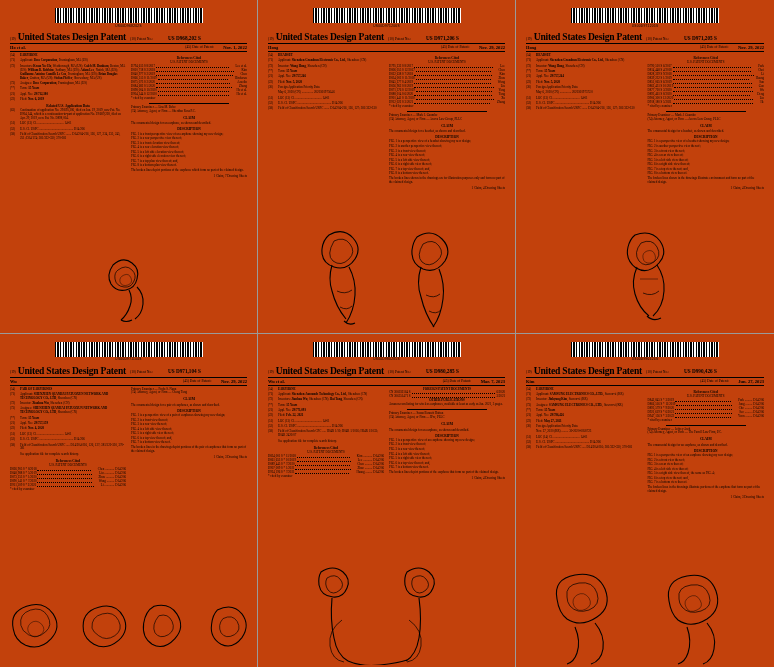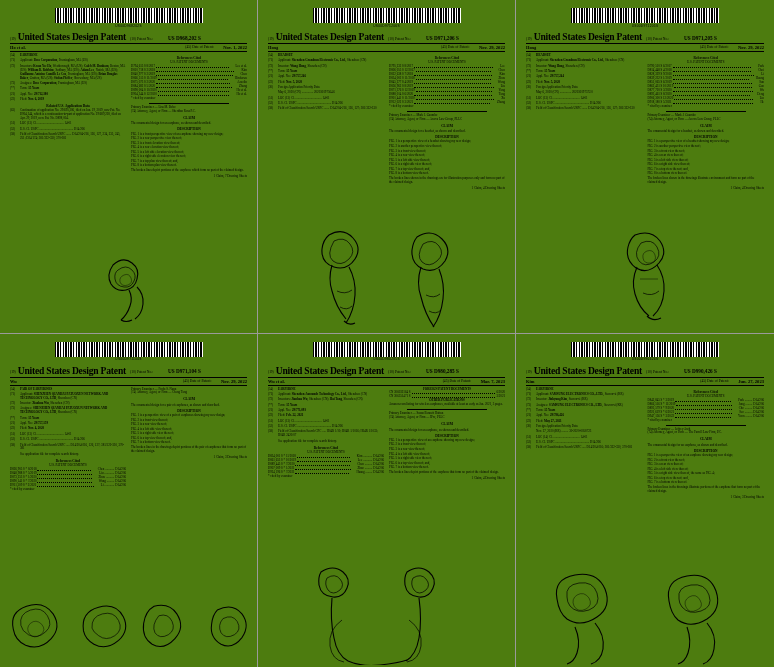--- a/index.html
+++ b/index.html
@@ -21,21 +21,21 @@
     grid-template-columns: 1fr 1fr 1fr;
     grid-template-rows: 1fr 1fr;
   }
   .page {
     position: relative;
     border-right: 1px solid #9a9a9a;
     border-bottom: 1px solid #9a9a9a;
     box-sizing: border-box;
     padding: 8px 10px 4px 10px;
     overflow: hidden;
-    background: #4d7c0f;
+    background: #c2410c;
   }
   .page:nth-child(3n) { border-right: none; }
   .page:nth-child(n+4) { border-bottom: none; }
 
   
   .barcode-wrap {
     height: 22px;
     display: flex;
     flex-direction: column;
     align-items: center;

